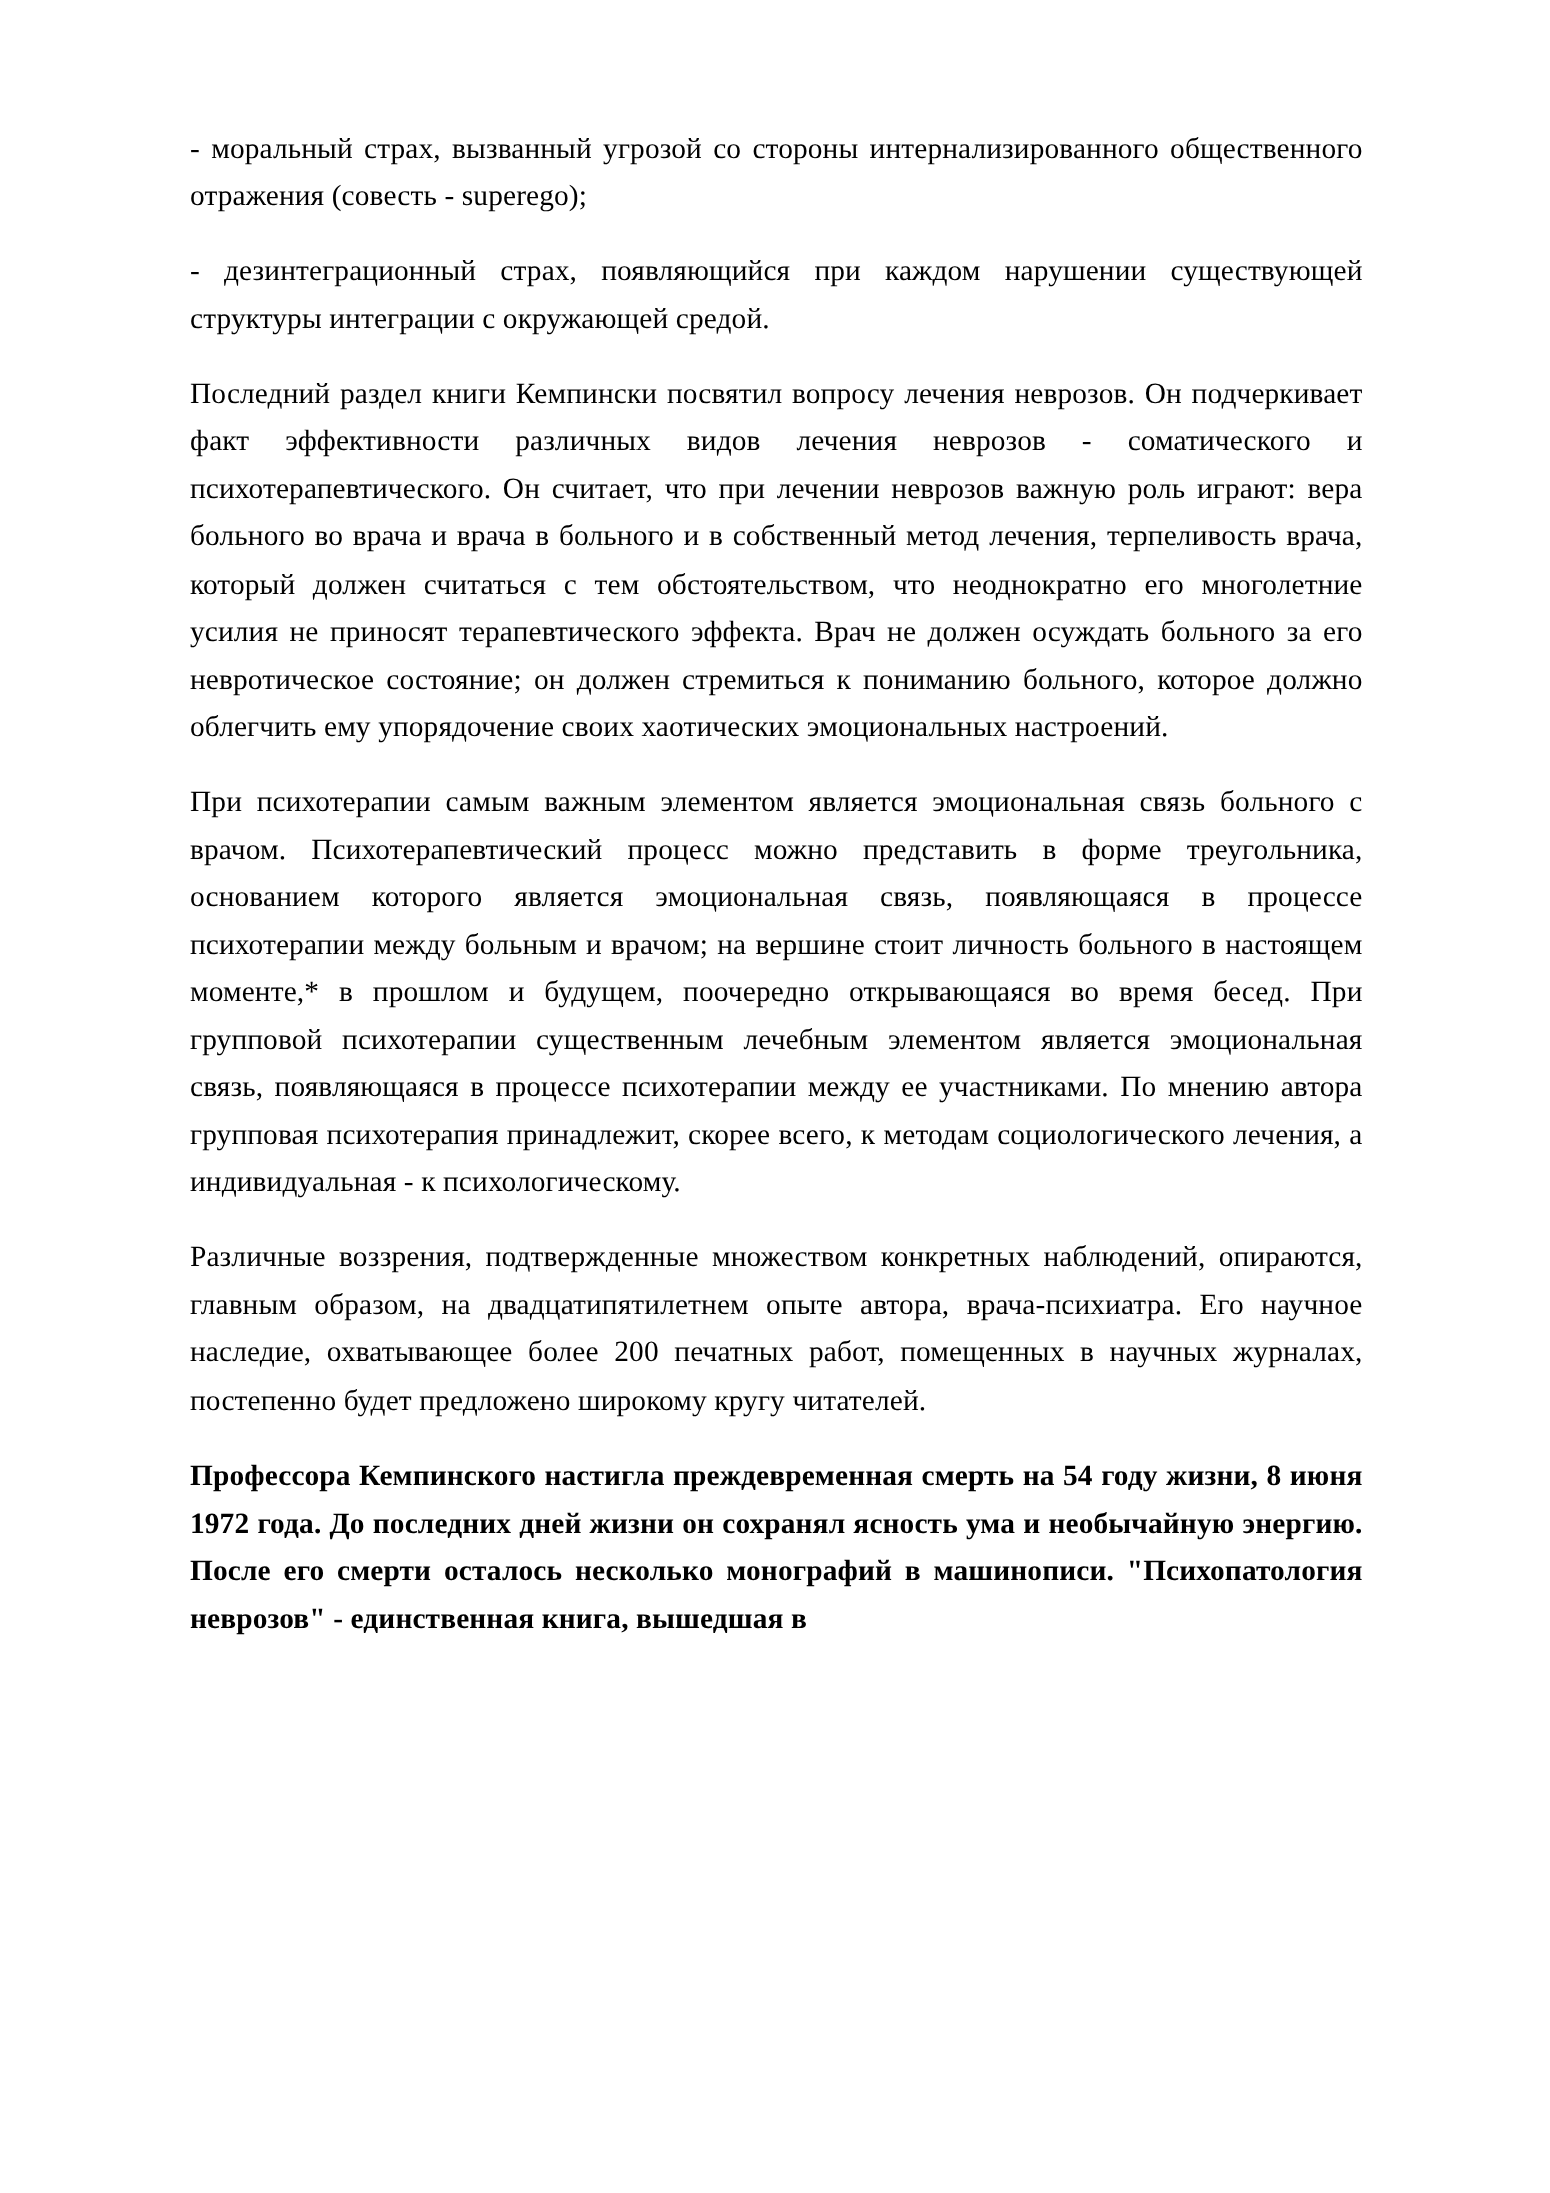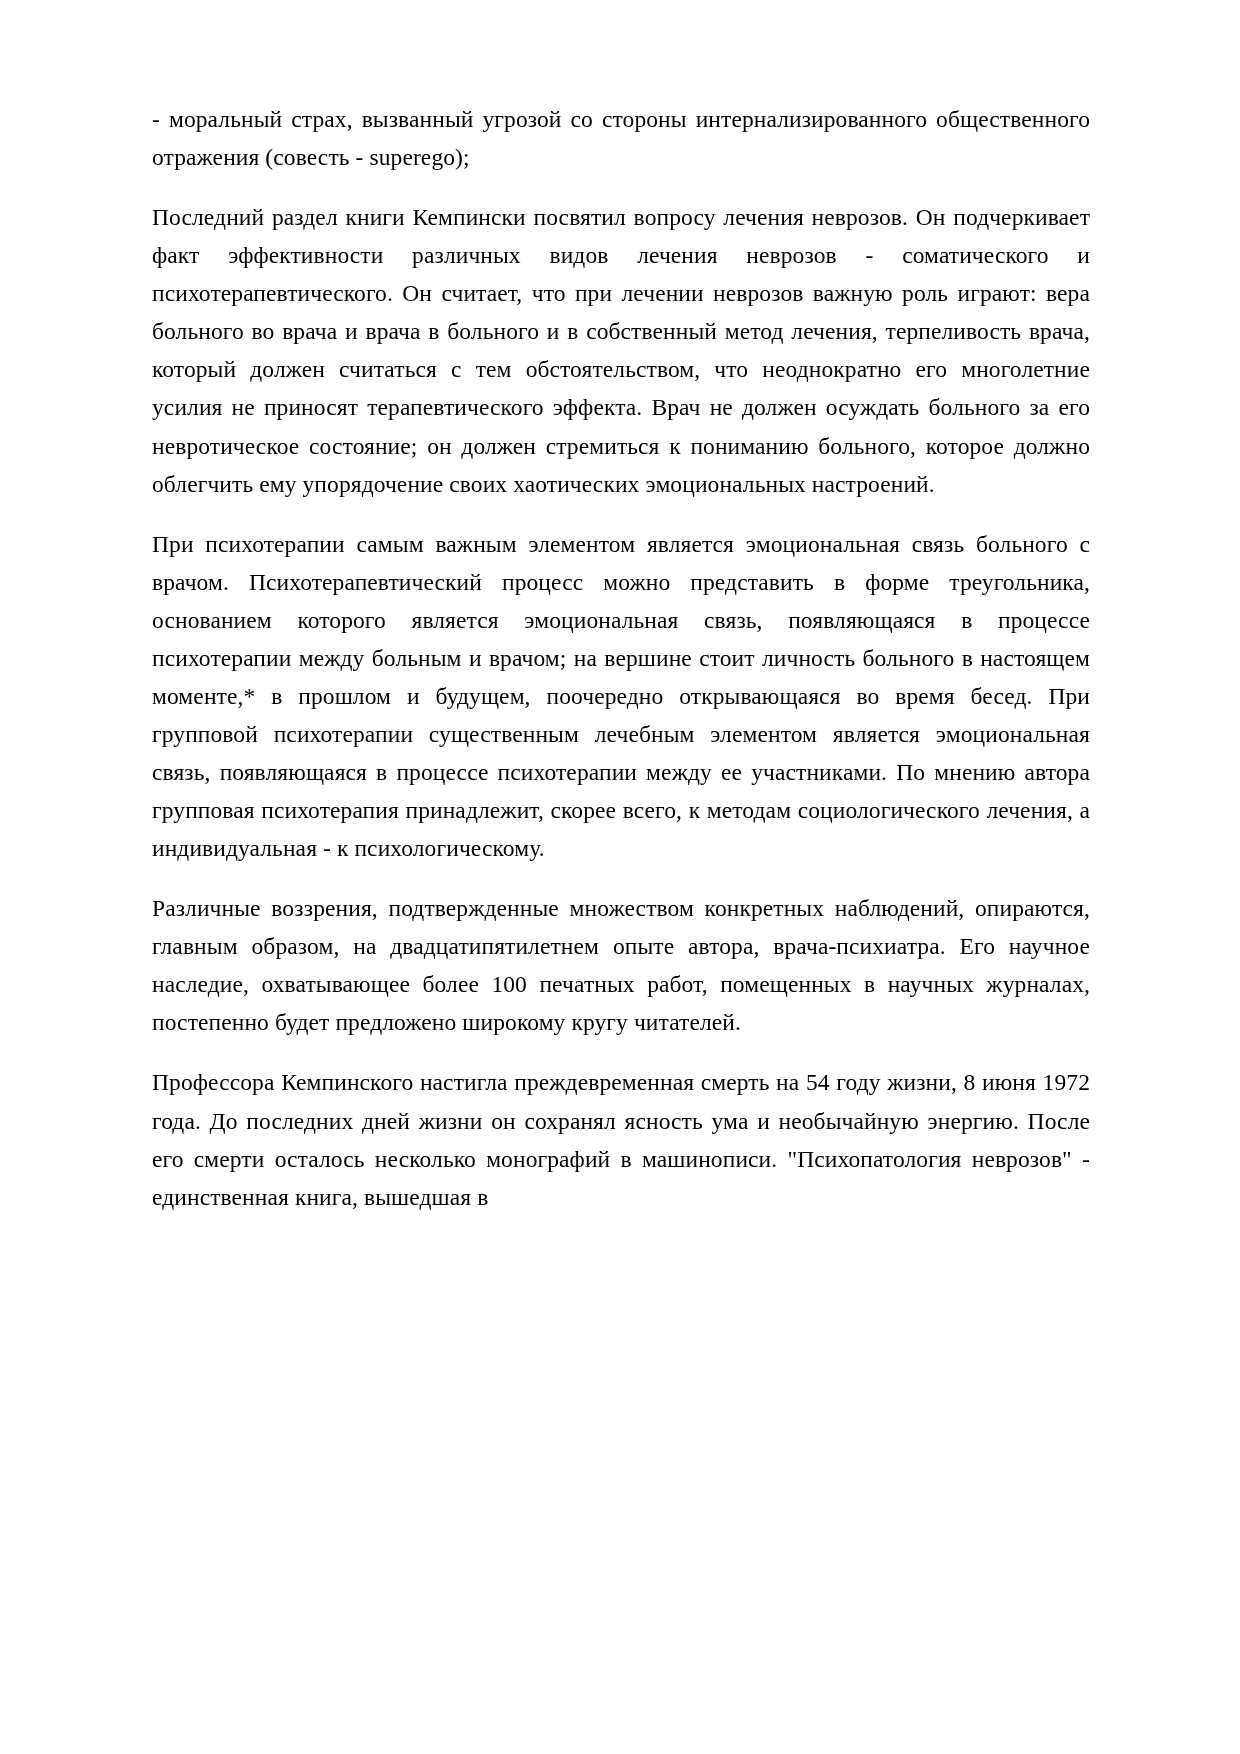--- a/index.html
+++ b/index.html
@@ -23,29 +23,31 @@
   p.para {
     margin: 0 0 22px 0;
     font-size: 23.5px;
     line-height: 1.62;
     text-align: justify;
     text-justify: inter-word;
     letter-spacing: 0.1px;
   }
   p.para:last-child {
     margin-bottom: 1px;
+    font-weight: bold;
   }
   .dash-item {
     text-indent: 0;
   }
 </style>
 </head>
 <body>
 
 <div class="page">
   <div class="doc-body">
     <p class="para dash-item">-  моральный страх, вызванный угрозой со стороны интернализированного общественного отражения (совесть - superego);</p>
+    <p class="para dash-item">-  дезинтеграционный страх, появляющийся при каждом нарушении существующей структуры интеграции с окружающей средой.</p>
     <p class="para">Последний раздел книги Кемпински посвятил вопросу лечения неврозов. Он подчеркивает факт эффективности различных видов лечения неврозов - соматического и психотерапевтического. Он считает, что при лечении неврозов важную роль играют: вера больного во врача и врача в больного и в собственный метод лечения, терпеливость врача, который должен считаться с тем обстоятельством, что неоднократно его многолетние усилия не приносят терапевтического эффекта. Врач не должен осуждать больного за его невротическое состояние; он должен стремиться к пониманию больного, которое должно облегчить ему упорядочение своих хаотических эмоциональных настроений.</p>
     <p class="para">При психотерапии самым важным элементом является эмоциональная связь больного с врачом. Психотерапевтический процесс можно представить в форме треугольника, основанием которого является эмоциональная связь, появляющаяся в процессе психотерапии между больным и врачом; на вершине стоит личность больного в настоящем моменте,* в прошлом и будущем, поочередно открывающаяся во время бесед. При групповой психотерапии существенным лечебным элементом является эмоциональная связь, появляющаяся в процессе психотерапии между ее участниками. По мнению автора групповая психотерапия принадлежит, скорее всего, к методам социологического лечения, а индивидуальная - к психологическому.</p>
-    <p class="para">Различные воззрения, подтвержденные множеством конкретных наблюдений, опираются, главным образом, на двадцатипятилетнем опыте автора, врача-психиатра. Его научное наследие, охватывающее более 100 печатных работ, помещенных в научных журналах, постепенно будет предложено широкому кругу читателей.</p>
+    <p class="para">Различные воззрения, подтвержденные множеством конкретных наблюдений, опираются, главным образом, на двадцатипятилетнем опыте автора, врача-психиатра. Его научное наследие, охватывающее более 200 печатных работ, помещенных в научных журналах, постепенно будет предложено широкому кругу читателей.</p>
     <p class="para">Профессора Кемпинского настигла преждевременная смерть на 54 году жизни, 8 июня 1972 года. До последних дней жизни он сохранял ясность ума и необычайную энергию. После его смерти осталось несколько монографий в машинописи. "Психопатология неврозов" - единственная книга, вышедшая в</p>
   </div>
 </div>
 
 </body></html>

